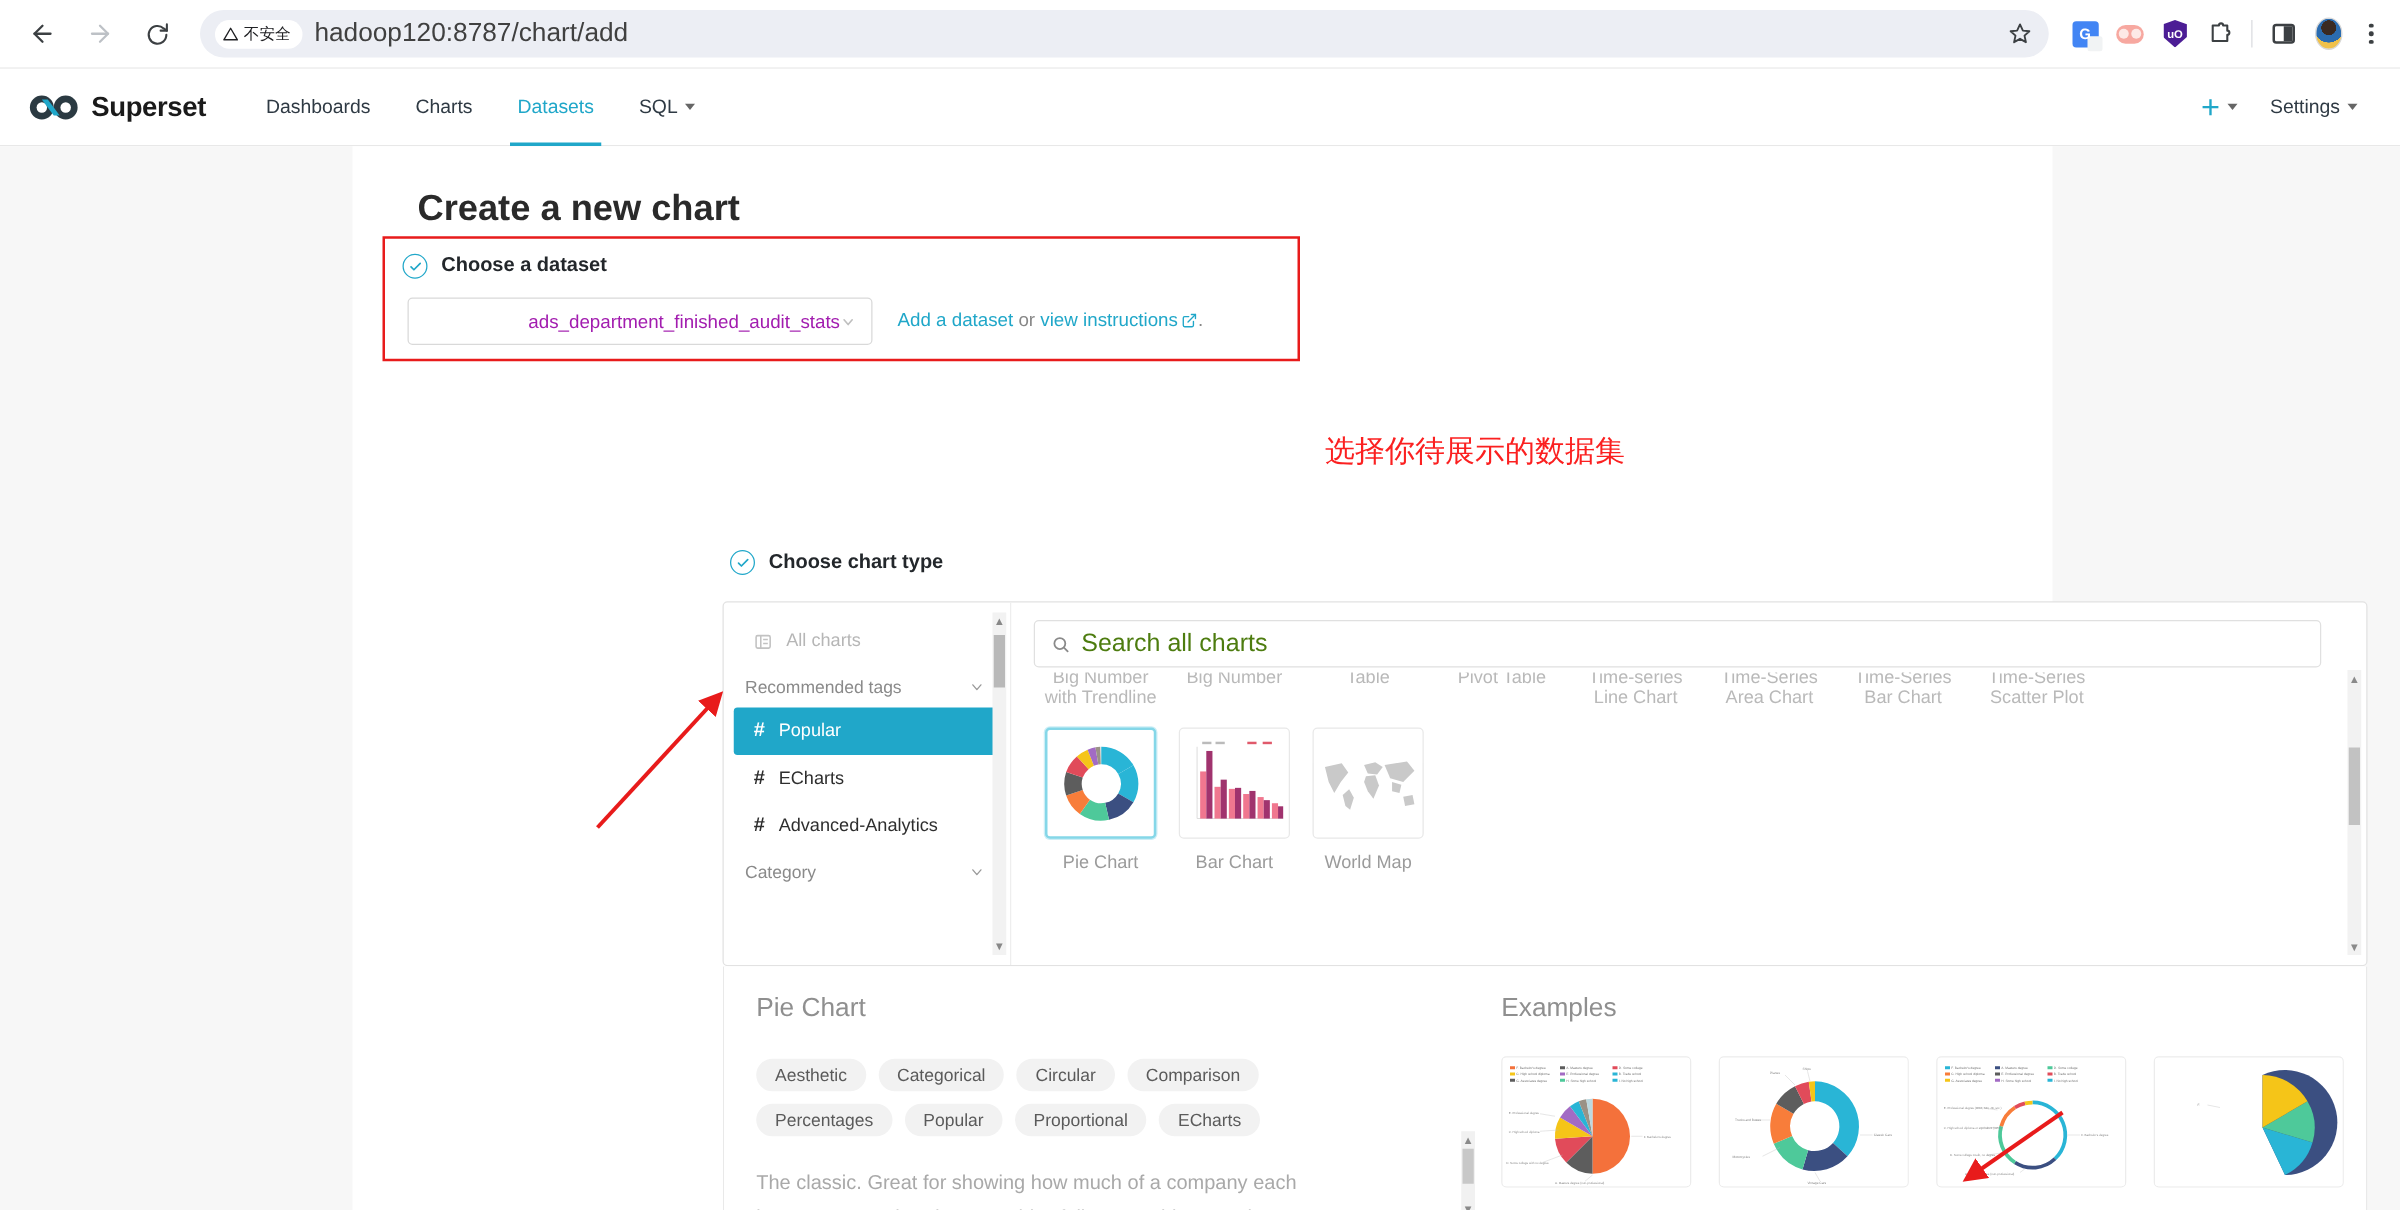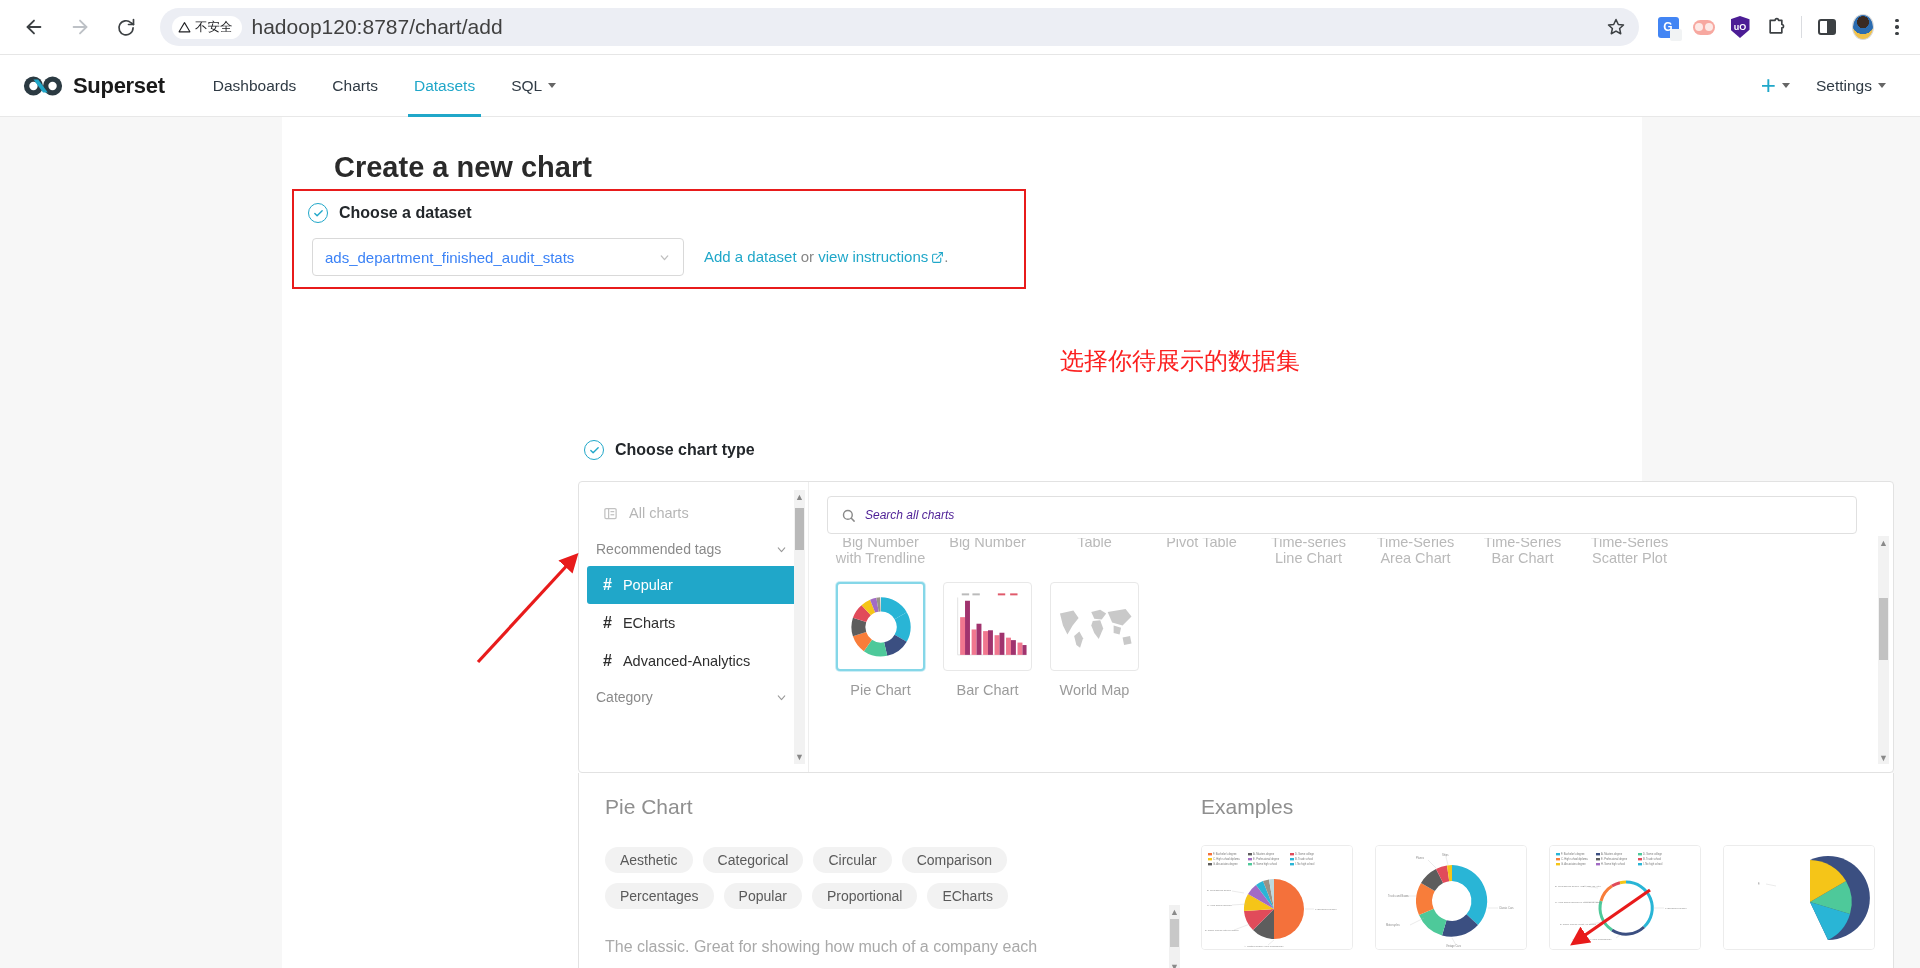--- a/index.html
+++ b/index.html
@@ -111,29 +111,29 @@
   .step-head { display:flex; align-items:center; gap:11px; }
   .check-circle {
     width:20px; height:20px; border-radius:50%; border:1.6px solid #20a7c9;
     display:flex; align-items:center; justify-content:center; flex:0 0 auto;
   }
   .check-circle svg { display:block; }
   .step-label { font-size:16px; font-weight:bold; color:#23272b; }
 
   
   .dataset-block {
-    position:absolute; left:10px; top:72px; width:734px; height:100px;
+    position:absolute; left:24px; top:72px; width:734px; height:100px;
     border:2px solid #e81b1b; padding:12px 0 0 14px;
   }
   .dataset-row { display:flex; align-items:center; gap:20px; margin-top:15px; margin-left:4px; }
   .ds-select {
     width:372px; height:38px; border:1px solid #d9d9d9; border-radius:4px; background:#fff;
     display:flex; align-items:center; padding:0 12px; cursor:pointer;
   }
-  .ds-select-value { font-size:15px; color:#3b82f6; flex:1 1 auto; }
+  .ds-select-value { font-size:15px; color:#a21caf; flex:1 1 auto;text-align:right; }
   .ds-chevron { color:#bfbfbf; display:flex; align-items:center; }
   .ds-links { font-size:15px; color:#878787; white-space:nowrap;text-align:center; }
   .ds-links a { color:#20a7c9; text-decoration:none; cursor:pointer; }
   .ext-link-ico { display:inline-block; vertical-align:-2px; margin-left:3px; }
 
   .annot-text {
     position:absolute; left:1060px; top:228px; font-size:24px; color:#fb2020;
     font-family:"DejaVu Sans", sans-serif; white-space:nowrap;
   }
 
@@ -167,21 +167,21 @@
     display:flex; align-items:center; justify-content:center; font-size:9px; }
   .side-scroll .arr.up { top:0; } .side-scroll .arr.dn { bottom:0; }
 
   .picker-main { flex:1 1 auto; position:relative; padding:14px 18px 0 18px; overflow:hidden; }
   .search-box {
     height:38px; border:1px solid #e0e0e0; border-radius:4px; display:flex;
     align-items:center; gap:9px; padding:0 13px; background:#fff; margin-bottom:4px;
     width:calc(100% - 18px);
   }
   .search-box .sico { color:#8a8a8a; display:flex; align-items:center; }
-  .search-box .ph { font-size:12px; color:#4c1d95;font-style:italic; }
+  .search-box .ph { font-size:20px; color:#4d7c0f; }
 
   .chart-scroll-area { position:relative; height:218px; overflow:hidden; margin-top:2px; }
   .cut-labels {
     display:flex; gap:0; position:absolute; top:-4px; left:0; width:1000px;
   }
   .cut-label {
     width:107px; text-align:center; font-size:14.5px; color:#b9b9b9; line-height:16px;
   }
   .chart-grid { position:absolute; top:44px; left:0; display:flex; gap:0; }
   .chart-cell { width:107px; display:flex; flex-direction:column; align-items:center; cursor:pointer; }

